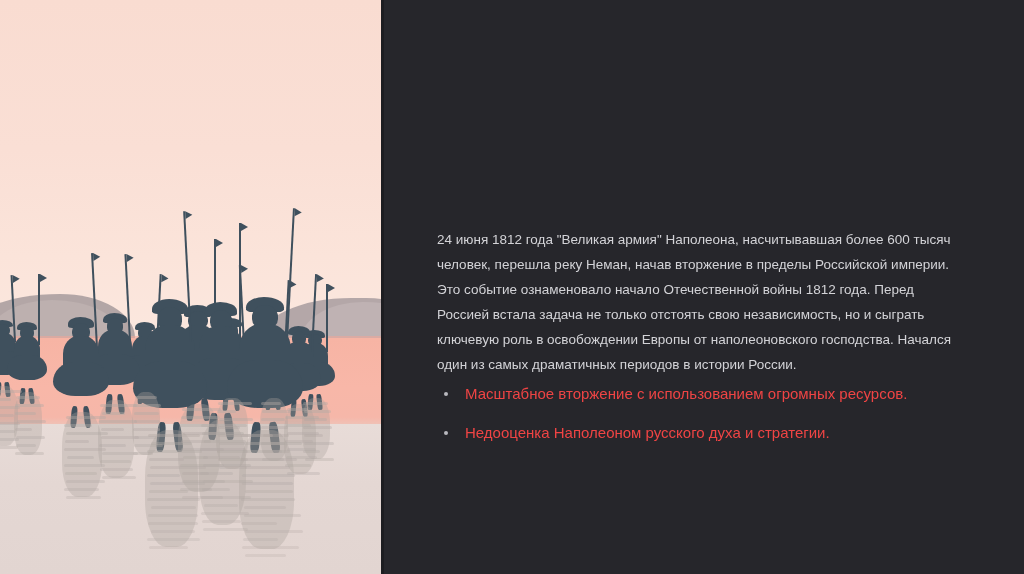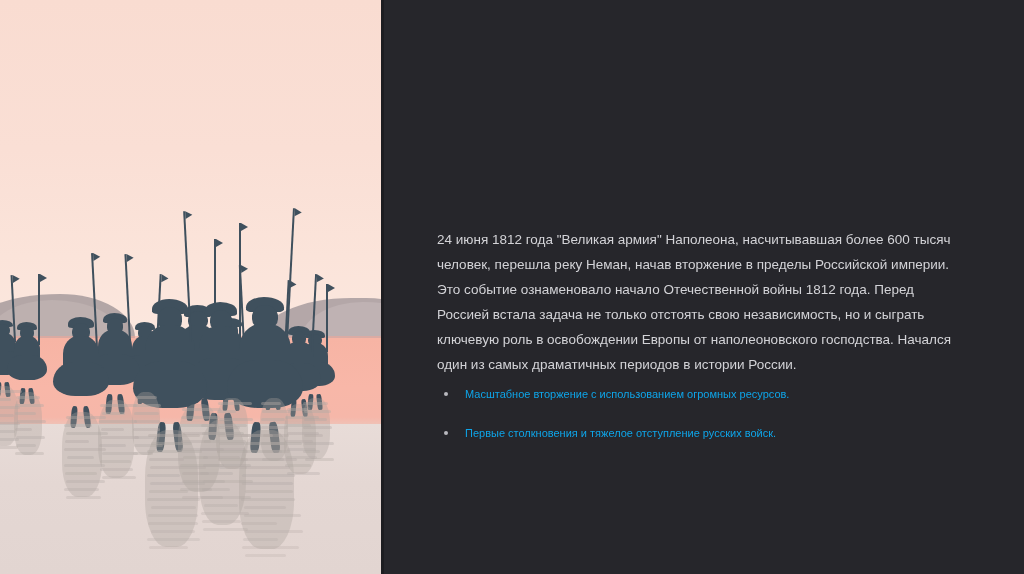--- a/index.html
+++ b/index.html
@@ -51,22 +51,22 @@
   .panel-edge{position:absolute;left:381px;top:0;width:3px;height:574px;background:#1d1d21;}
 
   
   .content{position:relative;flex:1;padding:0;}
   .title{position:absolute;left:54px;top:108px;width:540px;
          font-family:"Liberation Serif", serif;
          font-size:29px;line-height:1.36;color:#e6d8e4;font-weight:400;letter-spacing:.1px;}
   .para{position:absolute;left:54px;top:213px;width:528px;
         font-size:13.5px;line-height:25px;color:#d3d3d7;}
   .bullets{position:absolute;left:54px;top:386px;width:540px;margin:0;padding:0;list-style:none;}
-  .bullets li{position:relative;padding-left:28px;font-size:11px;line-height:16px;
-              color:#0ea5e9;margin-bottom:23px;}
+  .bullets li{position:relative;padding-left:28px;font-size:15px;line-height:16px;
+              color:#ef4444;margin-bottom:23px;}
   .bullets li .dot{position:absolute;left:7px;top:6px;width:4px;height:4px;
                    border-radius:50%;background:#b9b9bf;}
 </style>
 </head>
 <body>
 
 <div class="slide">
 
   <div class="illus">
     <div class="sky"></div>
@@ -373,17 +373,17 @@
         <div class="ripple" style="left: 147.001px; top: 538px; width: 53.4082px; opacity: 0.26;"></div>
         <div class="ripple" style="left: 149.146px; top: 546px; width: 38.9257px; opacity: 0.25;"></div>
       </div>
   </div>
   <div class="panel-edge"></div>
 
   <div class="content">
     <p class="para">24 июня 1812 года "Великая армия" Наполеона, насчитывавшая более 600 тысяч человек, перешла реку Неман, начав вторжение в пределы Российской империи. Это событие ознаменовало начало Отечественной войны 1812 года. Перед Россией встала задача не только отстоять свою независимость, но и сыграть ключевую роль в освобождении Европы от наполеоновского господства. Начался один из самых драматичных периодов в истории России.</p>
     <ul class="bullets" id="bullet-list">
         <li><span class="dot"></span><span>Масштабное вторжение с использованием огромных ресурсов.</span></li>
-        <li><span class="dot"></span><span>Первые столкновения и тяжелое отступление русских войск.</span></li>
+        <li><span class="dot"></span><span>Недооценка Наполеоном русского духа и стратегии.</span></li>
       </ul>
   </div>
 
 </div>
 
 </body></html>

